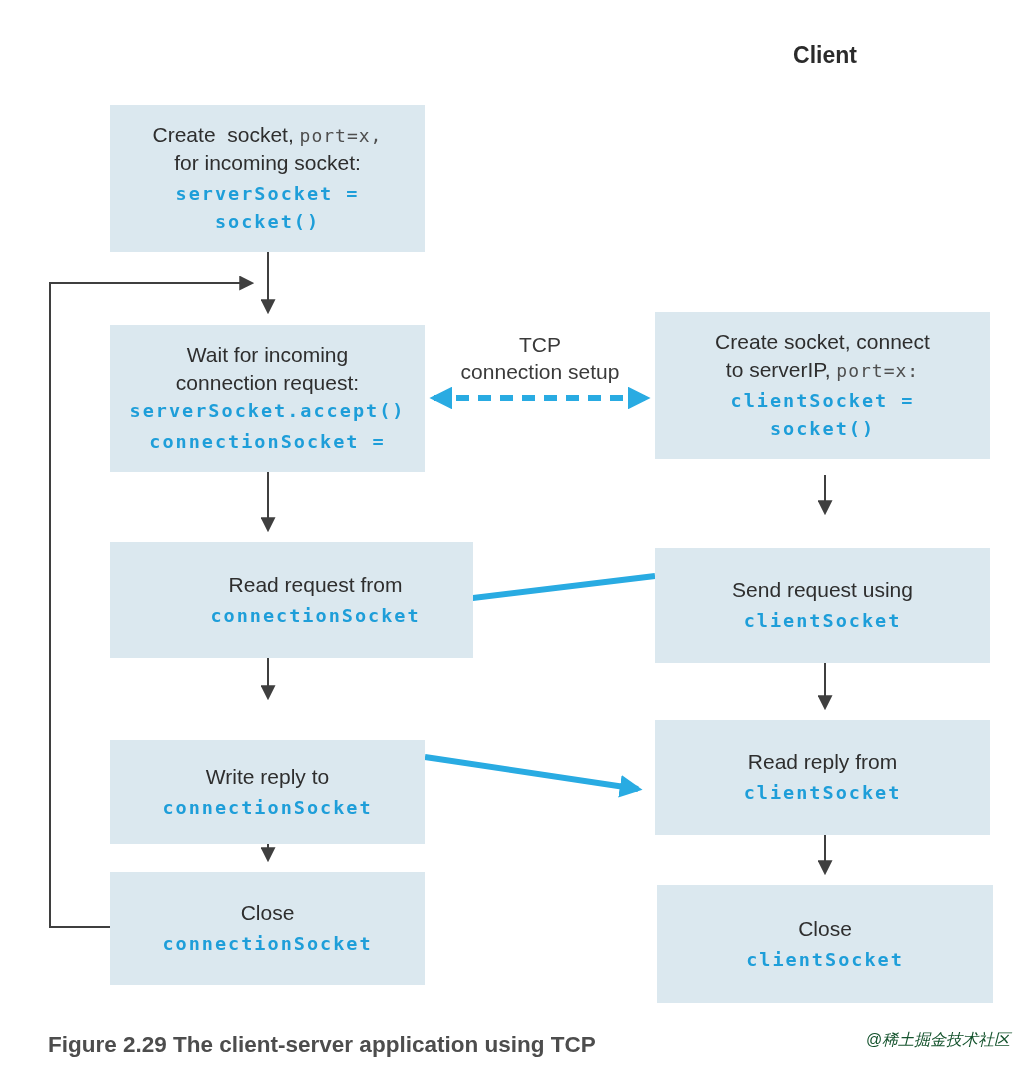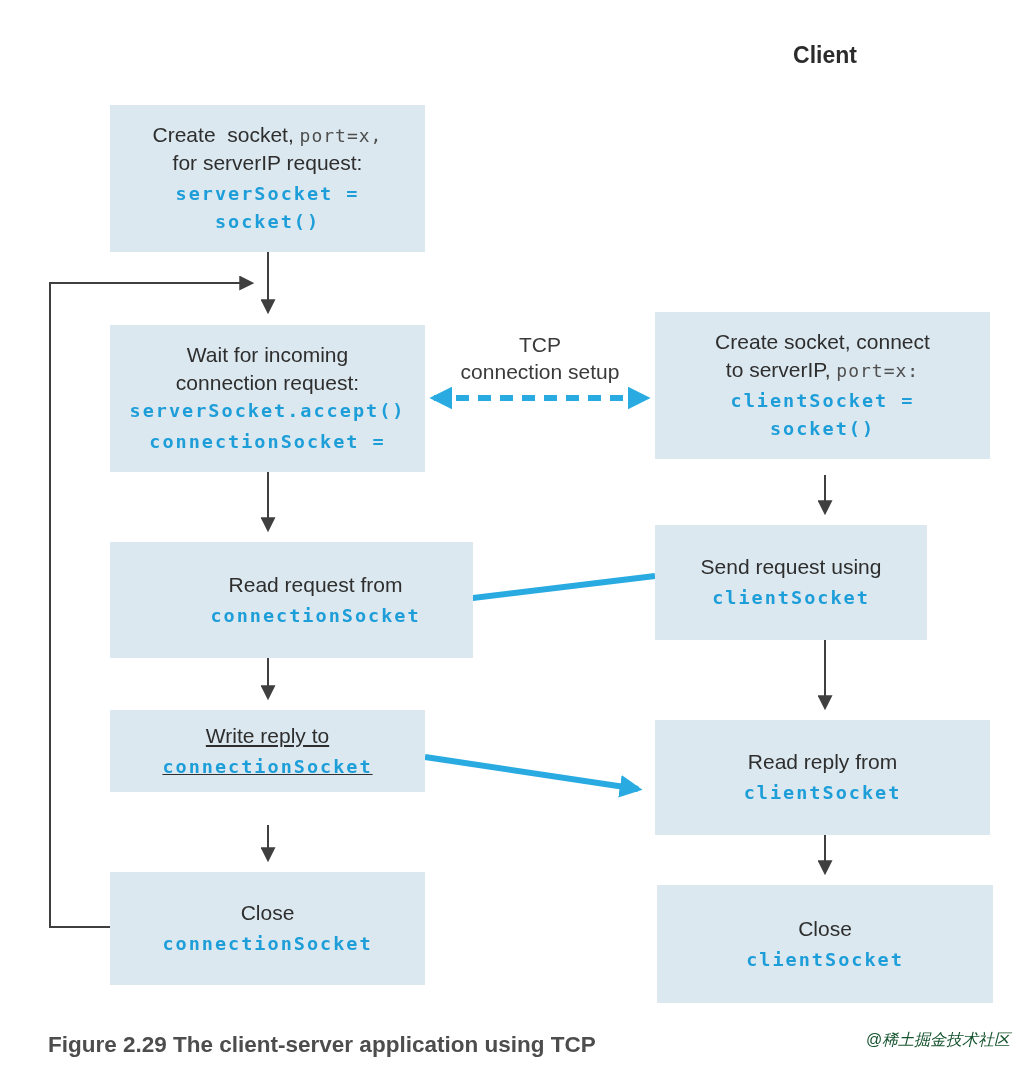--- a/index.html
+++ b/index.html
@@ -69,55 +69,55 @@
     <div class="title">Client</div>
   </div>
 
   <div class="tcp-label" style="left:430px;top:332px;width:220px;">
     <div>TCP</div>
     <div>connection setup</div>
   </div>
 
   <div class="fbox" style="left:110px;top:105px;width:315px;height:147px;">
     <div class="tline"><span>Create  socket, </span><span class="mono-dark">port=x,</span></div>
-    <div class="tline">for serverIP request:</div>
+    <div class="tline">for incoming socket:</div>
     <div class="code first">serverSocket =</div>
     <div class="code">socket()</div>
   </div>
 
   <div class="fbox" style="left:110px;top:325px;width:315px;height:147px;">
     <div class="tline">Wait for incoming</div>
     <div class="tline">connection request:</div>
     <div class="code">serverSocket.accept()</div>
     <div class="code first">connectionSocket =</div>
   </div>
 
   <div class="fbox" style="left:110px;top:542px;width:315px;height:116px;padding-left:48px;">
     <div class="tline">Read request from</div>
     <div class="code first">connectionSocket</div>
   </div>
 
-  <div class="fbox" style="left:110px;top:710px;width:315px;height:82px;text-decoration:underline;">
+  <div class="fbox" style="left:110px;top:740px;width:315px;height:104px;">
     <div class="tline">Write reply to</div>
     <div class="code first">connectionSocket</div>
   </div>
 
   <div class="fbox" style="left:110px;top:872px;width:315px;height:113px;">
     <div class="tline">Close</div>
     <div class="code first">connectionSocket</div>
   </div>
 
   <div class="fbox" style="left:655px;top:312px;width:335px;height:147px;justify-content:center;">
     <div class="tline">Create socket, connect</div>
     <div class="tline"><span>to serverIP, </span><span class="mono-dark">port=x:</span></div>
     <div class="code first">clientSocket =</div>
     <div class="code">socket()</div>
   </div>
 
-  <div class="fbox" style="left:655px;top:525px;width:272px;height:115px;">
+  <div class="fbox" style="left:655px;top:548px;width:335px;height:115px;">
     <div class="tline">Send request using</div>
     <div class="code first">clientSocket</div>
   </div>
 
   <div class="fbox" style="left:655px;top:720px;width:335px;height:115px;">
     <div class="tline">Read reply from</div>
     <div class="code first">clientSocket</div>
   </div>
 
   <div class="fbox" style="left:657px;top:885px;width:336px;height:118px;">

